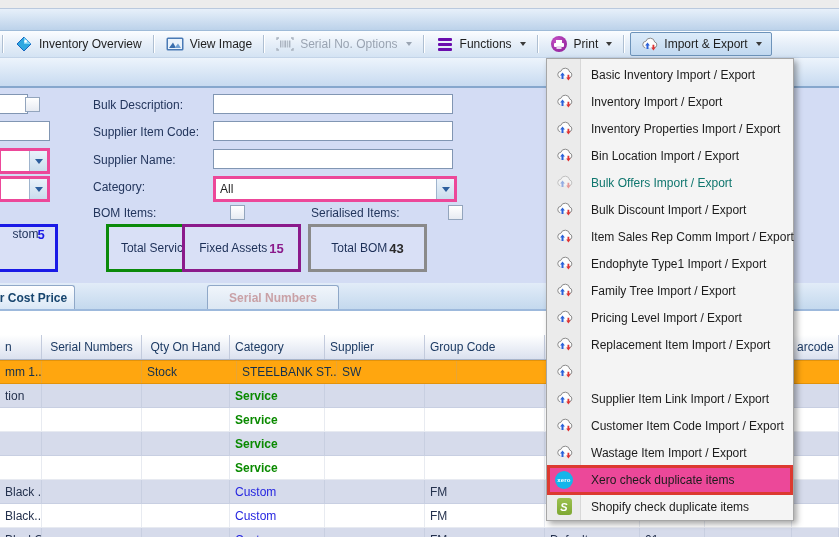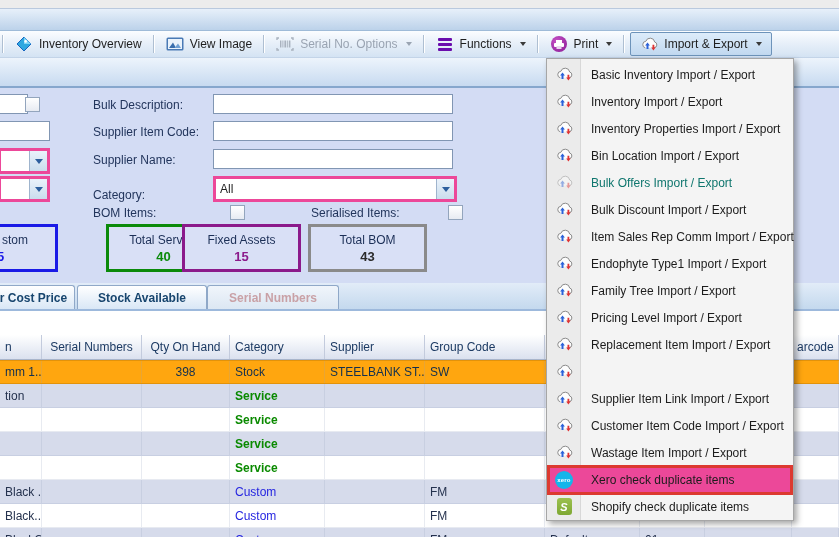--- a/index.html
+++ b/index.html
@@ -33,21 +33,21 @@
   .panel{left:0;top:88px;width:839px;height:195px;background:#d3dcf4;}
   .flabel{position:absolute;color:#22355c;}
   .tinput{position:absolute;height:18px;border:1px solid #8196b3;background:#fff;padding:0 3px;font:12px "Liberation Sans",sans-serif;box-sizing:content-box;}
   .selectbox{position:absolute;height:20px;border:3px solid #ec4899;background:#fff;display:flex;align-items:center;}
   .selectbox .selval{flex:1;padding-left:4px;color:#1e1e1e;}
   .selectbox .selbtn{width:17px;height:100%;background:linear-gradient(#eaf2fb,#cadded);border-left:1px solid #9fb4cd;display:flex;align-items:center;justify-content:center;}
   .selarrow{width:0;height:0;border-left:4px solid transparent;border-right:4px solid transparent;border-top:5px solid #2d5f9e;}
   .cb{position:absolute;width:13px;height:13px;background:linear-gradient(#fff,#e7ebf2);border:1px solid #93a5bd;}
 
   
-  .sbox{position:absolute;top:136px;height:42px;background:#d9e0f6;border:3px solid;display:flex;flex-direction:column;align-items:center;justify-content:center;gap:2px;}
+  .sbox{position:absolute;top:136px;height:42px;background:#d9e0f6;border:3px solid;display:flex;flex-direction:row;align-items:center;justify-content:center;gap:2px;}
   .sbox .slabel{color:#1c2f57;font-size:12px;}
   .sbox .sval{font-weight:bold;font-size:13px;}
   .sbox.cut{align-items:flex-start;border-left:none;}
   .sbox.cut .slabel{padding-left:2px;}
   .sbox.cut .sval{margin-left:-3px;}
 
   
   .tabbar{left:0;top:283px;width:839px;height:26px;background:linear-gradient(#e2ecf8,#c4d9ee);border-bottom:2px solid #9db9dc;}
   .tab{position:absolute;bottom:0;height:23px;border:1px solid #8fa8c8;border-bottom:none;border-radius:3px 3px 0 0;
        background:linear-gradient(#ffffff,#d9e7f6);display:flex;align-items:center;justify-content:center;
@@ -196,21 +196,21 @@
 
     <span class="flabel" style="left:93px;top:10px;">Bulk Description:</span>
     <input class="tinput" style="left: 213px; top: 6px; width: 232px;">
 
     <span class="flabel" style="left:93px;top:37px;">Supplier Item Code:</span>
     <input class="tinput" style="left: 213px; top: 33px; width: 232px;">
 
     <span class="flabel" style="left:93px;top:65px;">Supplier Name:</span>
     <input class="tinput" style="left: 213px; top: 61px; width: 232px;">
 
-    <span class="flabel" style="left:93px;top:100px;">Category:</span>
+    <span class="flabel" style="left:93px;top:92px;">Category:</span>
     <div class="selectbox" style="left:213px;top:88px;width:238px;">
       <span class="selval">All</span>
       <span class="selbtn">
           <span class="selarrow"></span>
         </span>
     </div>
 
     <span class="flabel" style="left:93px;top:118px;">BOM Items:</span>
     <div class="cb" style="left:230px;top:117px;"></div>
 
@@ -231,23 +231,20 @@
     </div>
     <div class="sbox" style="left:308px;width:113px;border-color:#8a8a8a;">
       <span class="slabel">Total BOM</span>
       <span class="sval" style="color:#2b2b2b;">43</span>
     </div>
   </div>
 
   <div class="abs tabbar">
     <div class="tab" style="left:-8px;width:81px;">
       <span>r Cost Price</span>
-    </div>
-    <div class="tab" style="left:77px;width:128px;">
-      <span>Stock Available</span>
     </div>
     <div class="tab disabled" style="left:207px;width:130px;">
       <span>Serial Numbers</span>
     </div>
   </div>
 
 
   <div class="abs grid">
     <div class="g-head" id="grid-head">
         <div class="g-hcell" style="width: 42px;">n</div>
@@ -258,21 +255,20 @@
         <div class="g-hcell" style="width: 120px;">Group Code</div>
         <div class="g-hcell" style="width: 95px;"></div>
         <div class="g-hcell" style="width: 65px;"></div>
         <div class="g-hcell" style="width: 87px;"></div>
         <div class="g-hcell" style="width: 47px; text-align: center;">arcode</div>
       </div>
     <div id="grid-body">
         <div class="g-row sel">
           <div class="g-cell" style="width: 42px;">mm 1...</div>
           <div class="g-cell" style="width: 100px;"></div>
-          <div class="g-cell center" style="width: 88px;">398</div>
           <div class="g-cell c-stock" style="width: 95px;">Stock</div>
           <div class="g-cell" style="width: 100px;">STEELBANK ST...</div>
           <div class="g-cell" style="width: 120px;">SW</div>
           <div class="g-cell" style="width: 95px;"></div>
           <div class="g-cell" style="width: 65px;"></div>
           <div class="g-cell" style="width: 87px;"></div>
           <div class="g-cell" style="width: 47px;"></div>
         </div>
         <div class="g-row alt">
           <div class="g-cell" style="width: 42px;">tion</div>

